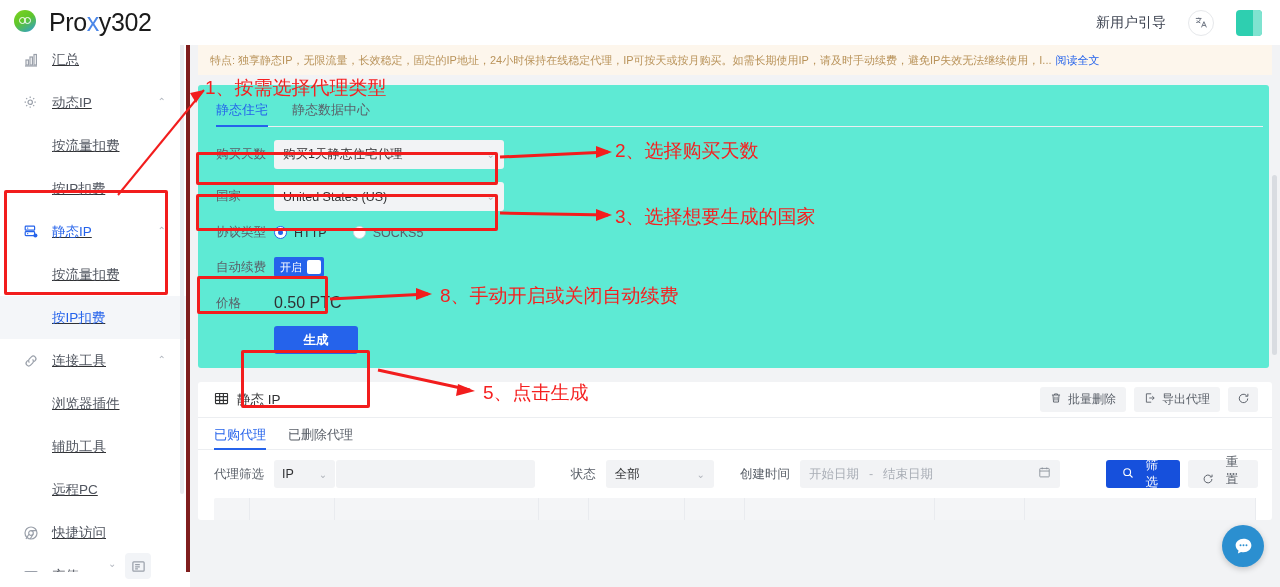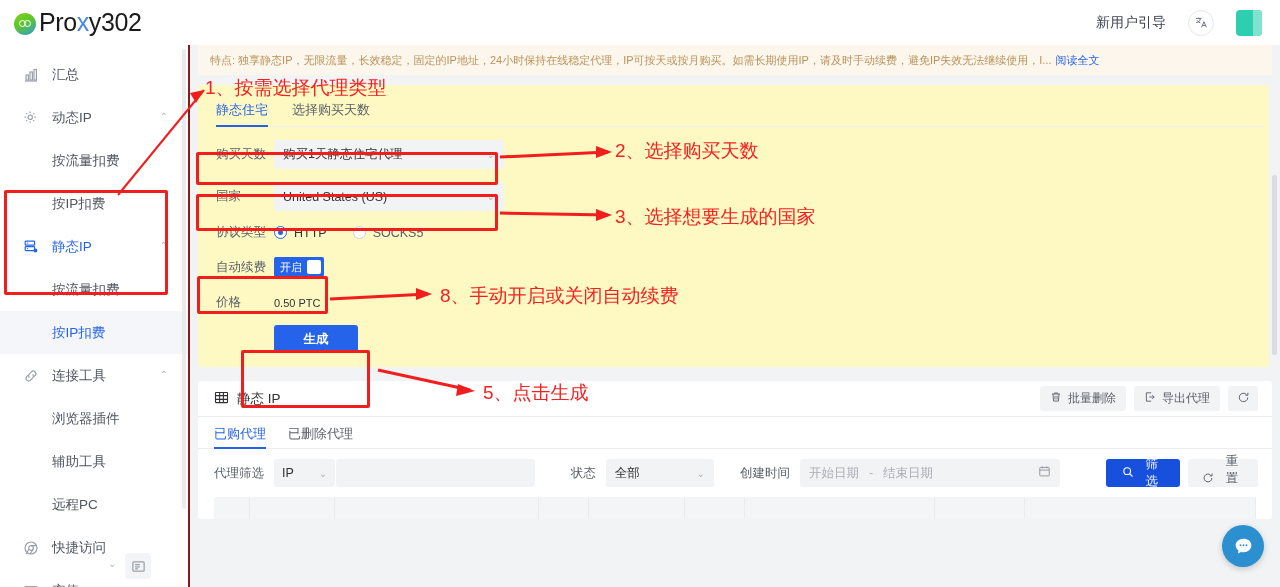--- a/index.html
+++ b/index.html
@@ -11,21 +11,21 @@
     position:relative;
   }
 
   
   #header {
     position:absolute; left:0; top:0; width:1280px; height:45px;
     background:#fff; display:flex; align-items:center;
     justify-content:space-between; padding:0 18px 0 14px;
     z-index:30;
   }
-  .logo-wrap { display:flex; align-items:flex-end; gap:3px; }
+  .logo-wrap { display:flex; align-items:flex-start; gap:13px; }
   .logo-mark {
     width:22px; height:22px; border-radius:50%;
     background:linear-gradient(150deg,#7ed321 0%,#5fc62a 45%,#2d9cdb 100%);
     position:relative; flex:none;
   }
   .logo-mark::before {
     content:""; position:absolute; left:5px; top:7px;
     width:5px; height:5px; border-radius:50%;
     border:1.6px solid #fff;
   }
@@ -50,23 +50,23 @@
     width:26px; height:26px; border-radius:4px;
     background:#2ecfb0; position:relative; overflow:hidden;
   }
   .avatar::after{
     content:""; position:absolute; right:0; top:0; width:9px; height:26px;
     background:#7fe3d0;
   }
 
   
   #sidebar {
-    position:absolute; left:0; top:45px; width:190px; height:542px;
-    background:#fff; border-right:2px solid #7f1d1d;
-    overflow:hidden; z-index:20;
+    position:absolute; left:0; top:30px; width:190px; height:542px;
+    background:#fff; border-right:4px solid #7f1d1d;
+    overflow:hidden; z-index:20;text-decoration:underline;
   }
   .menu { padding-top:8px; }
   .m-item {
     height:43px; display:flex; align-items:center;
     padding-left:22px; cursor:pointer; position:relative;
     color:#50555f; font-size:13.5px;
   }
   .m-item .ic {
     width:18px; height:18px; margin-right:12px; flex:none;
     display:flex; align-items:center; justify-content:center;
@@ -105,21 +105,21 @@
     background:#f2f3f5; overflow:hidden;
   }
   .banner {
     margin:0 8px; height:30px; background:#fdf6ec;
     display:flex; align-items:center; padding:0 12px;
     font-size:11px; color:#b9935a; white-space:nowrap; overflow:hidden;
   }
   .banner a { color:#2563eb; text-decoration:none; margin-left:4px; }
 
   .card {
-    margin:10px 11px 0 8px; background:#fef9c3; border-radius:3px;
+    margin:10px 11px 0 8px; background:#5eead4; border-radius:3px;
     padding:8px 6px 14px 18px;
   }
   .tabs { display:flex; gap:24px; border-bottom:1px solid #eceef1; height:34px; }
   .tab {
     font-size:13px; color:#5a6069; cursor:pointer; position:relative;
     padding-bottom:9px; padding-top:8px;
   }
   .tab.active { color:#2563eb; }
   .tab.active::after {
     content:""; position:absolute; left:0; right:0; bottom:-1px;
@@ -152,21 +152,21 @@
   .rlabel { color:#5a6069; }
 
   .switch {
     width:50px; height:20px; border-radius:2px; background:#2563eb;
     display:flex; align-items:center; padding:0 3px; cursor:pointer;
     justify-content:space-between;
   }
   .switch .stxt { font-size:11px; color:#fff; padding-left:3px; }
   .switch .knob { width:14px; height:14px; background:#fff; border-radius:2px; }
 
-  .price-val { font-size:11px; color:#303133; }
+  .price-val { font-size:16px; color:#303133; }
   .gen-btn {
     width:84px; height:28px; background:#2563eb; color:#fff;
     border:none; border-radius:3px; font-size:12.5px; cursor:pointer;
     font-family:inherit;
     font-weight:bold;
   }
 
   
   .card2 {
     margin:14px 8px 0 8px; background:#fff; border-radius:3px;
@@ -372,21 +372,21 @@
     <span>特点: 独享静态IP，无限流量，长效稳定，固定的IP地址，24小时保持在线稳定代理，IP可按天或按月购买。如需长期使用IP，请及时手动续费，避免IP失效无法继续使用，I...</span>
     <a href="#">阅读全文</a>
   </div>
 
   <div class="card">
     <div class="tabs">
       <div class="tab active">
         <span>静态住宅</span>
       </div>
       <div class="tab">
-        <span>选择购买天数</span>
+        <span>静态数据中心</span>
       </div>
     </div>
 
     <div class="frow">
       <span class="flabel">购买天数</span>
       <div class="fselect">
         <span>购买1天静态住宅代理</span>
         <span class="chev">⌄</span>
       </div>
     </div>

